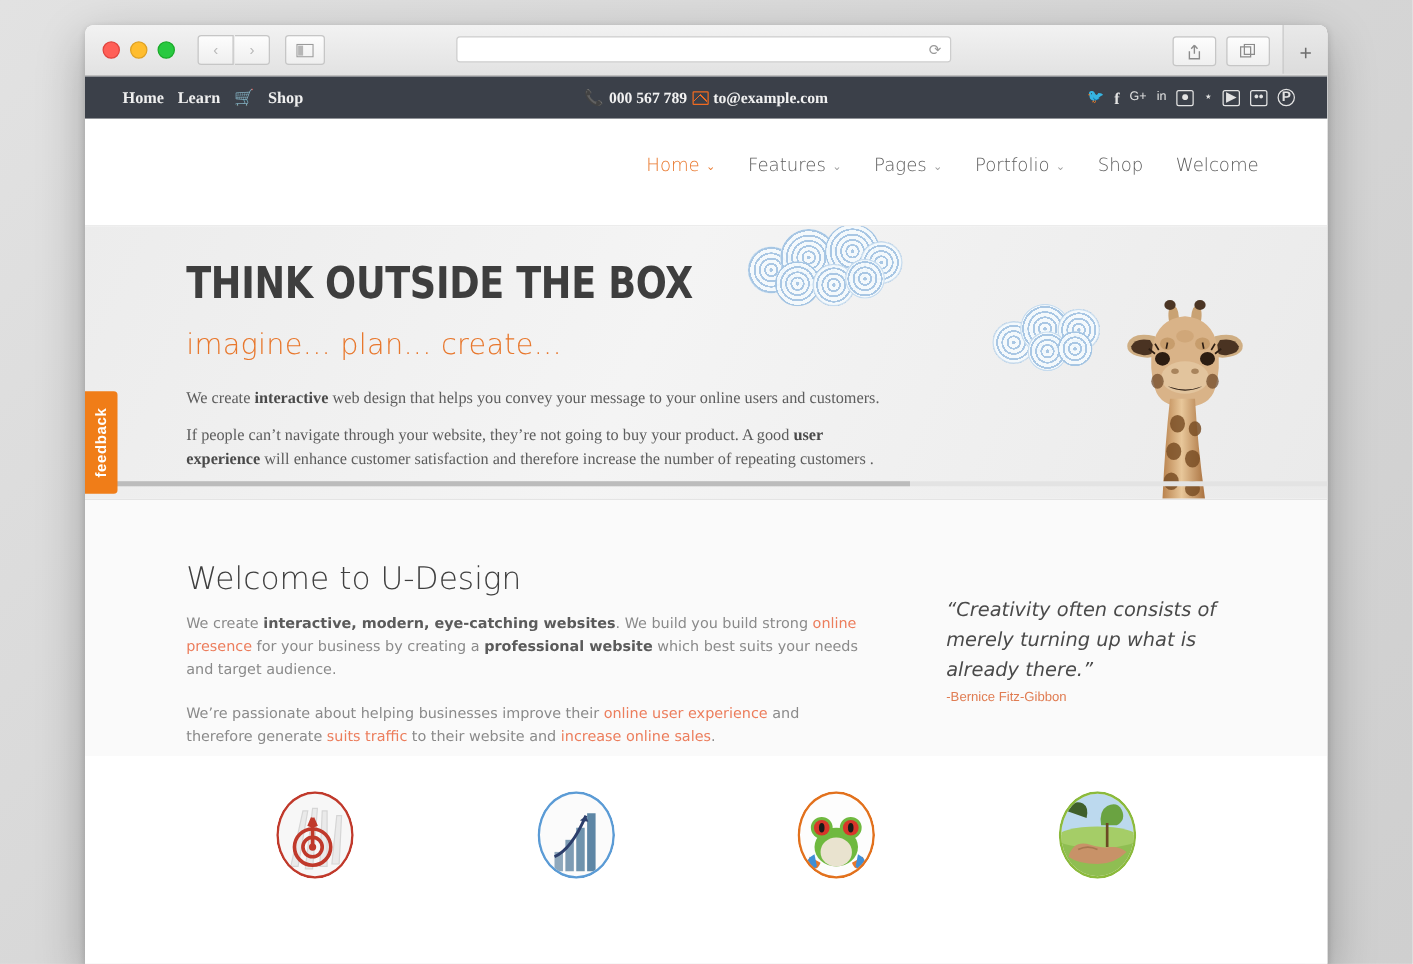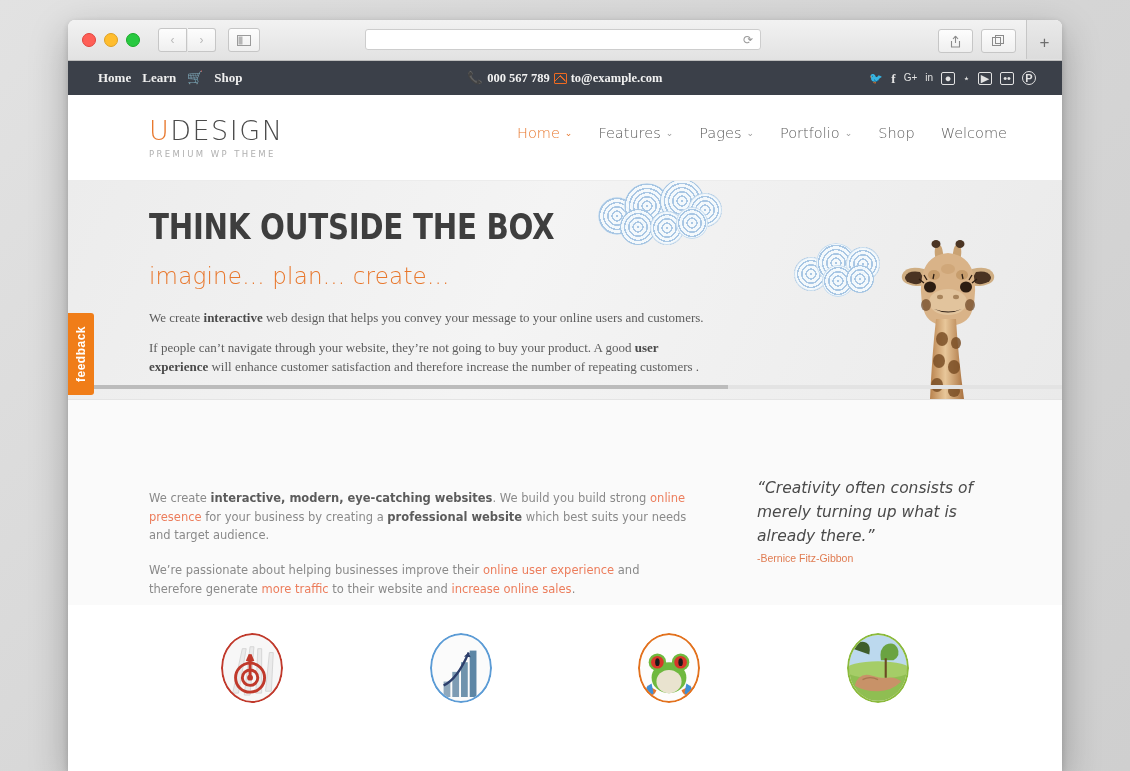--- a/index.html
+++ b/index.html
@@ -262,26 +262,20 @@
           <span style="font-size:10px">in</span>
           <span class="sq">●</span>
           <span>⋆</span>
           <span class="sq">▶</span>
           <span class="sq">••</span>
           <span class="circ">P</span>
         </div>
       </div>
 
       <div class="header">
-        <div class="logo">
-          <div class="logo-main">
-            <span class="u">U</span><span class="rest">DESIGN</span>
-          </div>
-          <div class="logo-sub">PREMIUM WP THEME</div>
-        </div>
 
         <div class="mainnav">
           <div class="item active">
             <span>Home</span>
             <span class="chev">⌄</span>
           </div>
           <div class="item">
             <span>Features</span>
             <span class="chev">⌄</span>
           </div>
@@ -381,24 +375,25 @@
             <button class="btn dark">Learn more</button>
           </div>
         </div>
 
         <div class="hero-progress">
           <div class="fill"></div>
         </div>
       </div>
 
       <div class="welcome">
+        <h2>Welcome to U-Design</h2>
 
         <div class="copy">
           <p><span>We create </span><b>interactive, modern, eye-catching websites</b><span>. We build you build strong </span><a>online presence</a><span> for your business by creating a </span><b>professional website</b><span> which best suits your needs and target audience.</span></p>
-          <p><span>We’re passionate about helping businesses improve their </span><a>online user experience</a><span> and therefore generate </span><a>more traffic</a><span> to their website and </span><a>increase online sales</a><span>.</span></p>
+          <p><span>We’re passionate about helping businesses improve their </span><a>online user experience</a><span> and therefore generate </span><a>suits traffic</a><span> to their website and </span><a>increase online sales</a><span>.</span></p>
         </div>
 
         <div class="quote">
           <div class="q">“Creativity often consists of merely turning up what is already there.”</div>
           <div class="author">-Bernice Fitz-Gibbon</div>
         </div>
       </div>
 
       <div class="services">
         <div class="srow">

